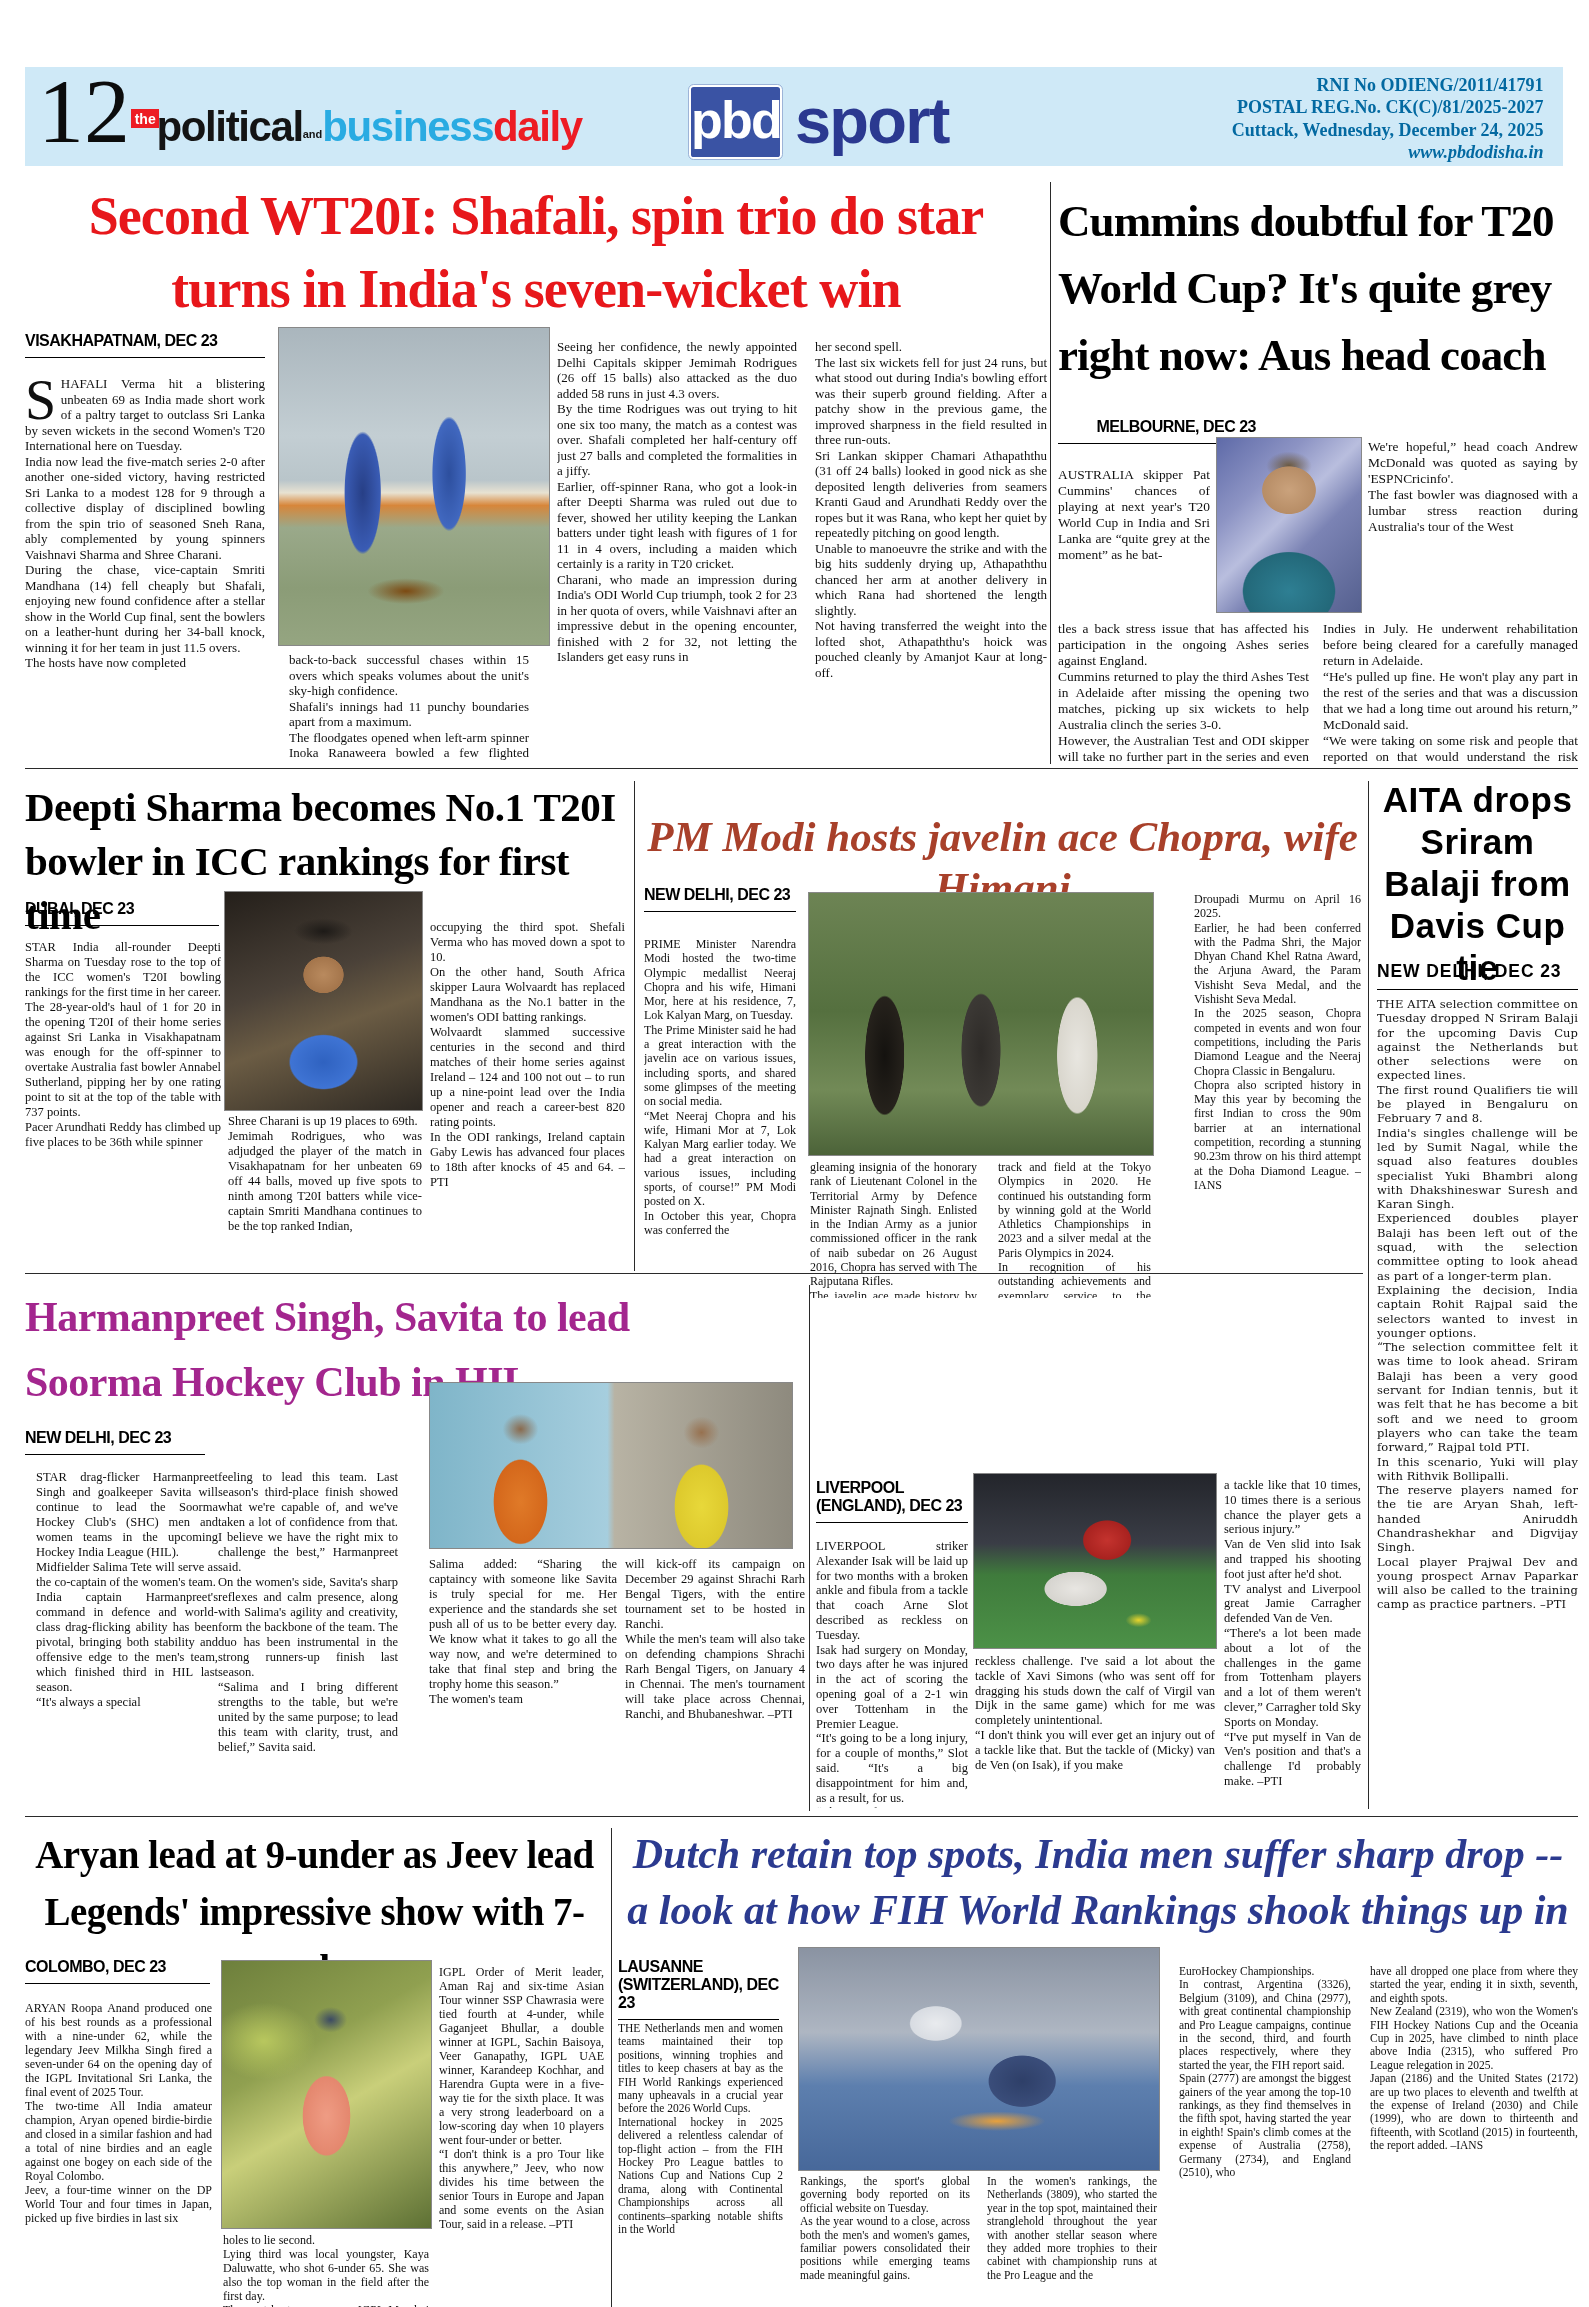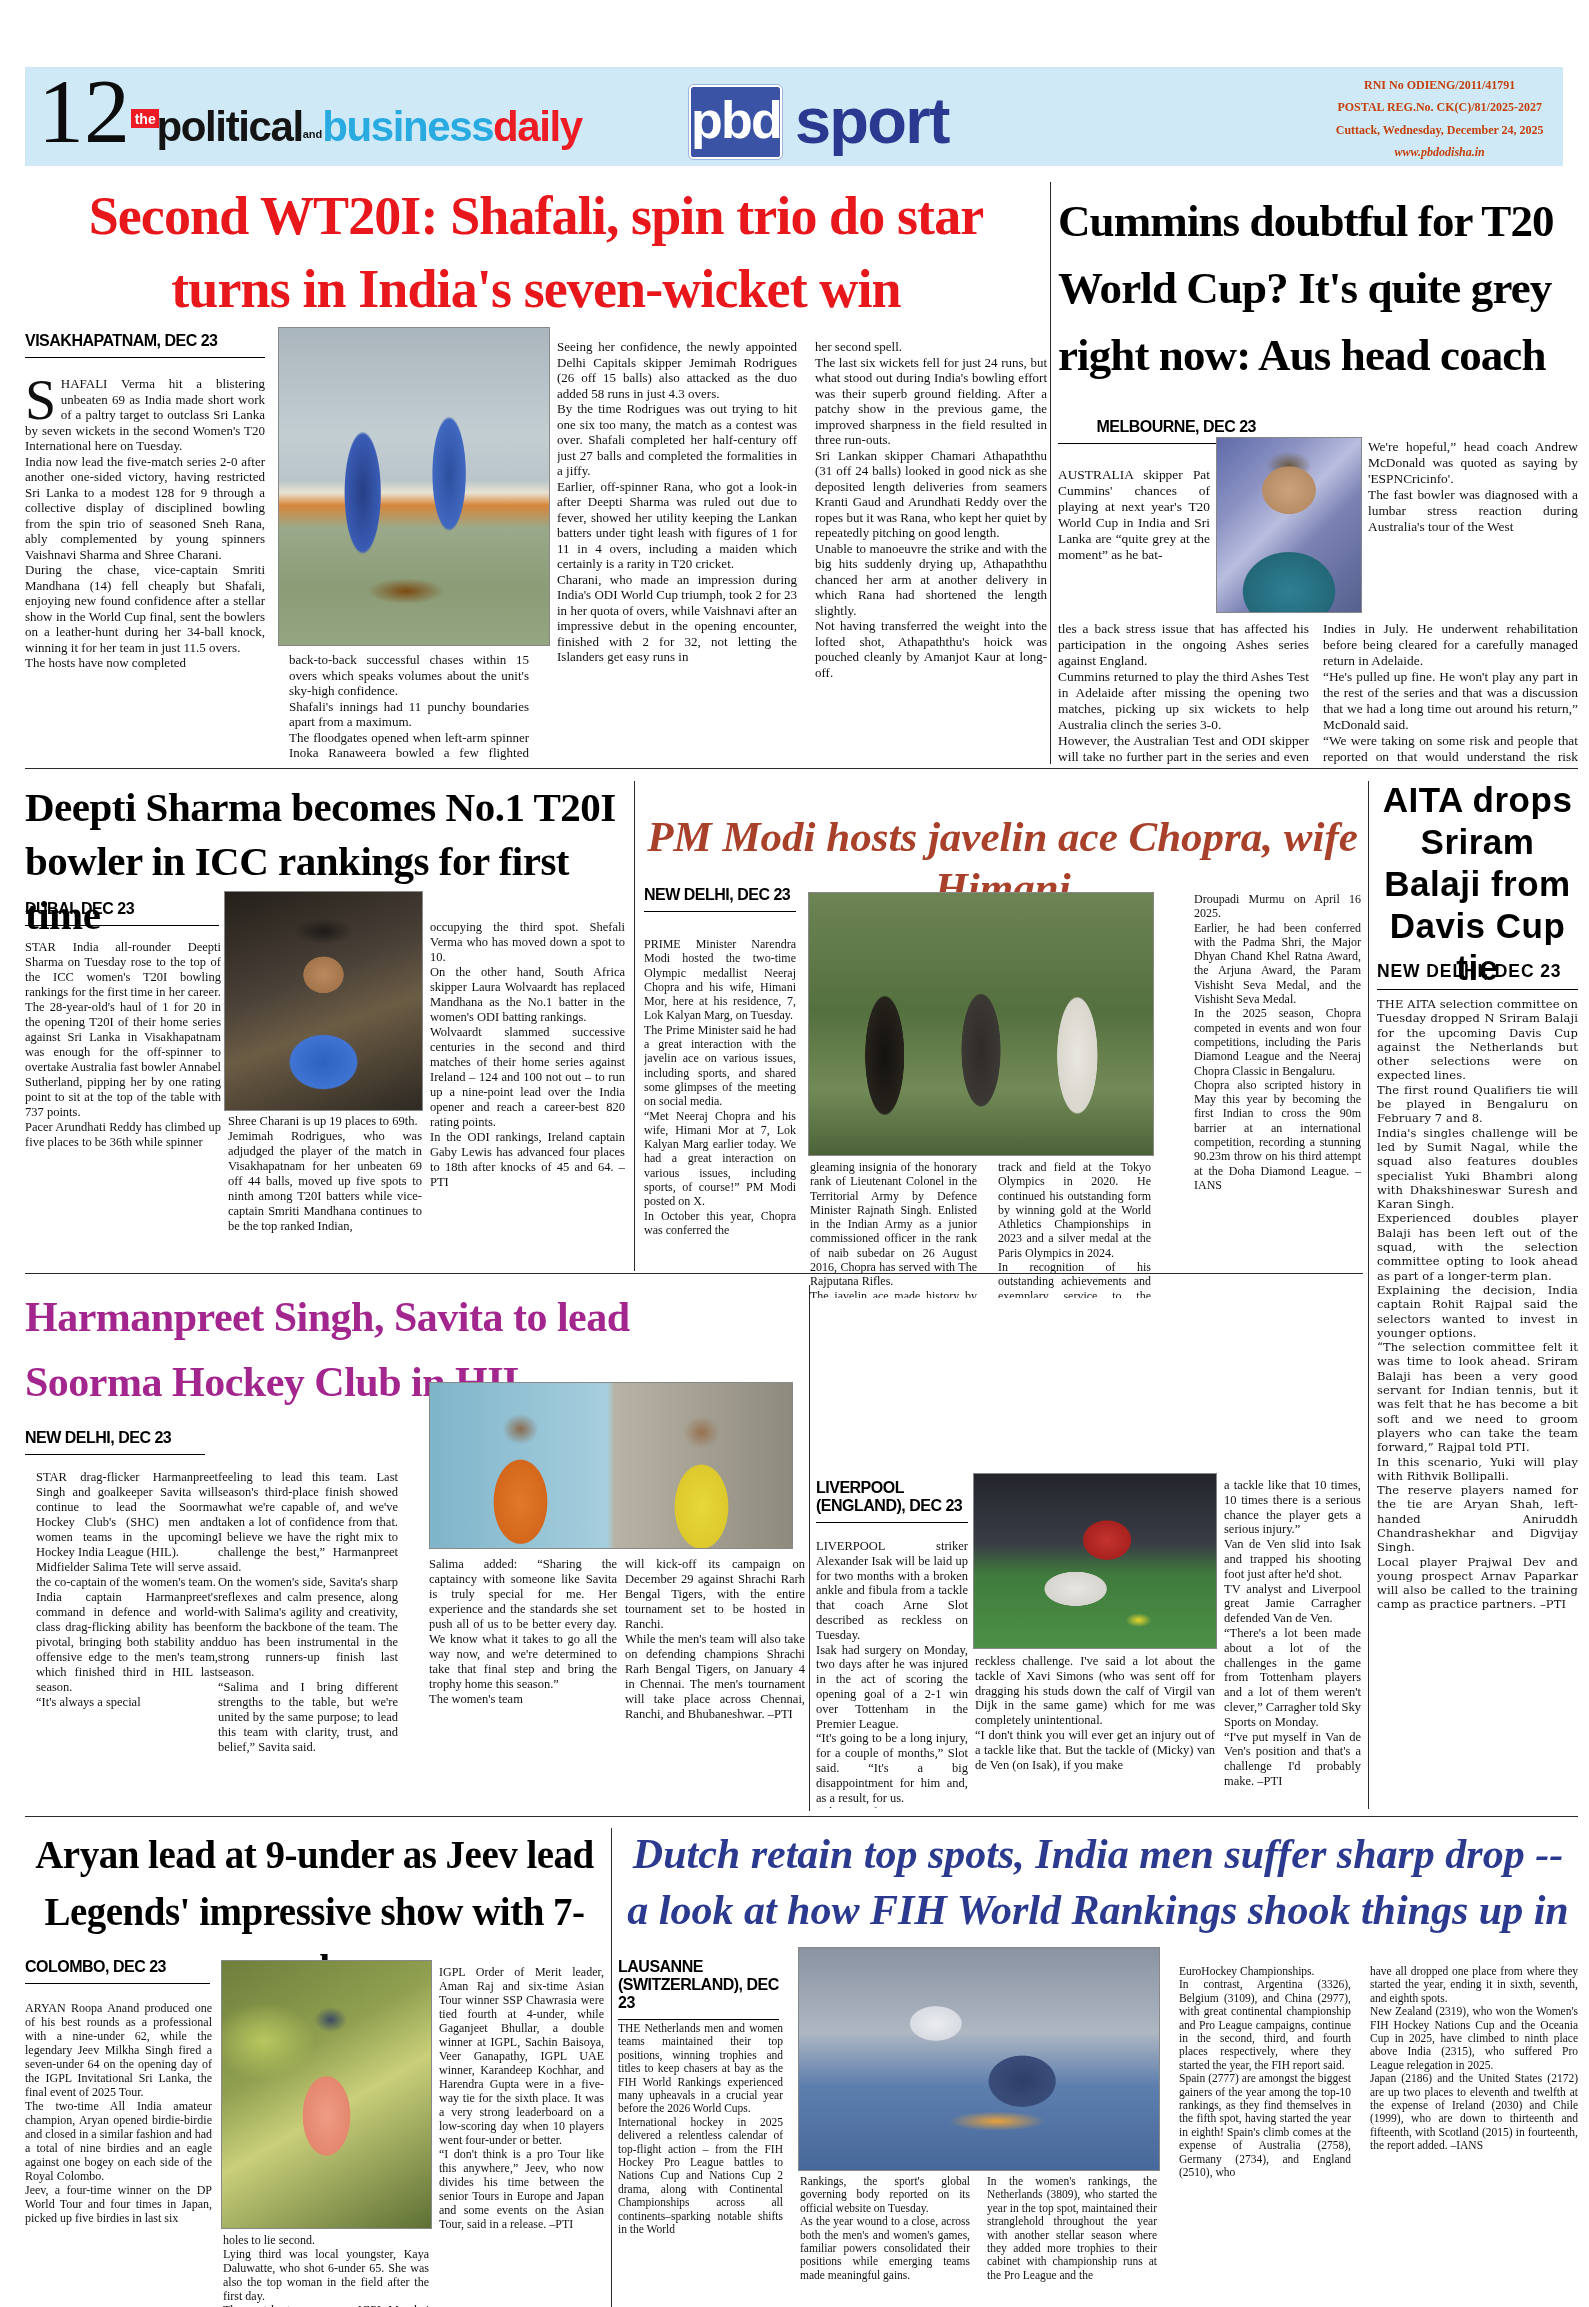--- a/index.html
+++ b/index.html
@@ -8,21 +8,21 @@
   .band{position:absolute;left:25px;top:67px;width:1538px;height:99px;background:#cfe9f7;}
   .pageno{position:absolute;left:13px;top:-5.5px;font-size:92px;line-height:99px;font-family:"Liberation Serif",serif;color:#0c0c0c;}
   .mast{position:absolute;left:106px;top:36px;white-space:nowrap;font-family:"Liberation Sans",sans-serif;font-weight:bold;letter-spacing:-1.4px;}
   .mast .thebox{display:inline-block;background:#ed1c24;color:#fff;font-size:14px;letter-spacing:0;padding:1.4px 3.7px;vertical-align:17.5px;margin-right:-2.8px;}
   .mast .pol{font-size:42px;color:#141414;}
   .mast .and{font-size:11px;color:#141414;letter-spacing:0;vertical-align:2.8px;}
   .mast .bus{font-size:42px;color:#29abe2;}
   .mast .dai{font-size:42px;color:#ed1c24;}
   .pbdbox{position:absolute;left:664px;top:17.5px;width:89px;height:70px;background:#3a53a4;border:2.8px solid #fff;outline:1.4px solid #9db4d8;border-radius:4.6px;color:#fff;font-family:"Liberation Sans",sans-serif;font-weight:bold;font-size:52px;line-height:67px;text-align:center;letter-spacing:-1.8px;}
   .sportwm{position:absolute;left:770px;top:18.5px;font-family:"Liberation Sans",sans-serif;font-weight:bold;font-size:65px;line-height:69px;color:#2b3990;letter-spacing:-1.8px;}
-  .hinfo{position:absolute;right:19.4px;top:6.5px;text-align:center;font-family:"Liberation Serif",serif;font-weight:bold;font-size:12px;line-height:22.6px;color:#c2410c;}
+  .hinfo{position:absolute;right:19.4px;top:6.5px;text-align:right;font-family:"Liberation Serif",serif;font-weight:bold;font-size:18px;line-height:22.6px;color:#0369a1;}
   .hinfo .it{font-style:italic;}
   
   .art{position:absolute;overflow:hidden;}
   .hl{font-family:"Liberation Serif",serif;font-weight:bold;color:#000;}
   .dl{position:absolute;font-family:"Liberation Sans",sans-serif;font-weight:bold;font-size:16px;letter-spacing:-0.5px;color:#000;border-bottom:1.4px solid #000;padding-bottom:6.5px;}
   .bcol{position:absolute;font-family:"Liberation Serif",serif;text-align:justify;white-space:pre-line;overflow:hidden;color:#101010;}
   .ph{position:absolute;border:0.5px solid #888;}
   .vr{position:absolute;width:0.9px;background:#2a2a2a;}
   .hr{position:absolute;height:1.4px;background:#2a2a2a;}
   .dropcap::first-letter{float:left;font-size:56px;line-height:44px;padding:1.8px 4.6px 0 0;}

